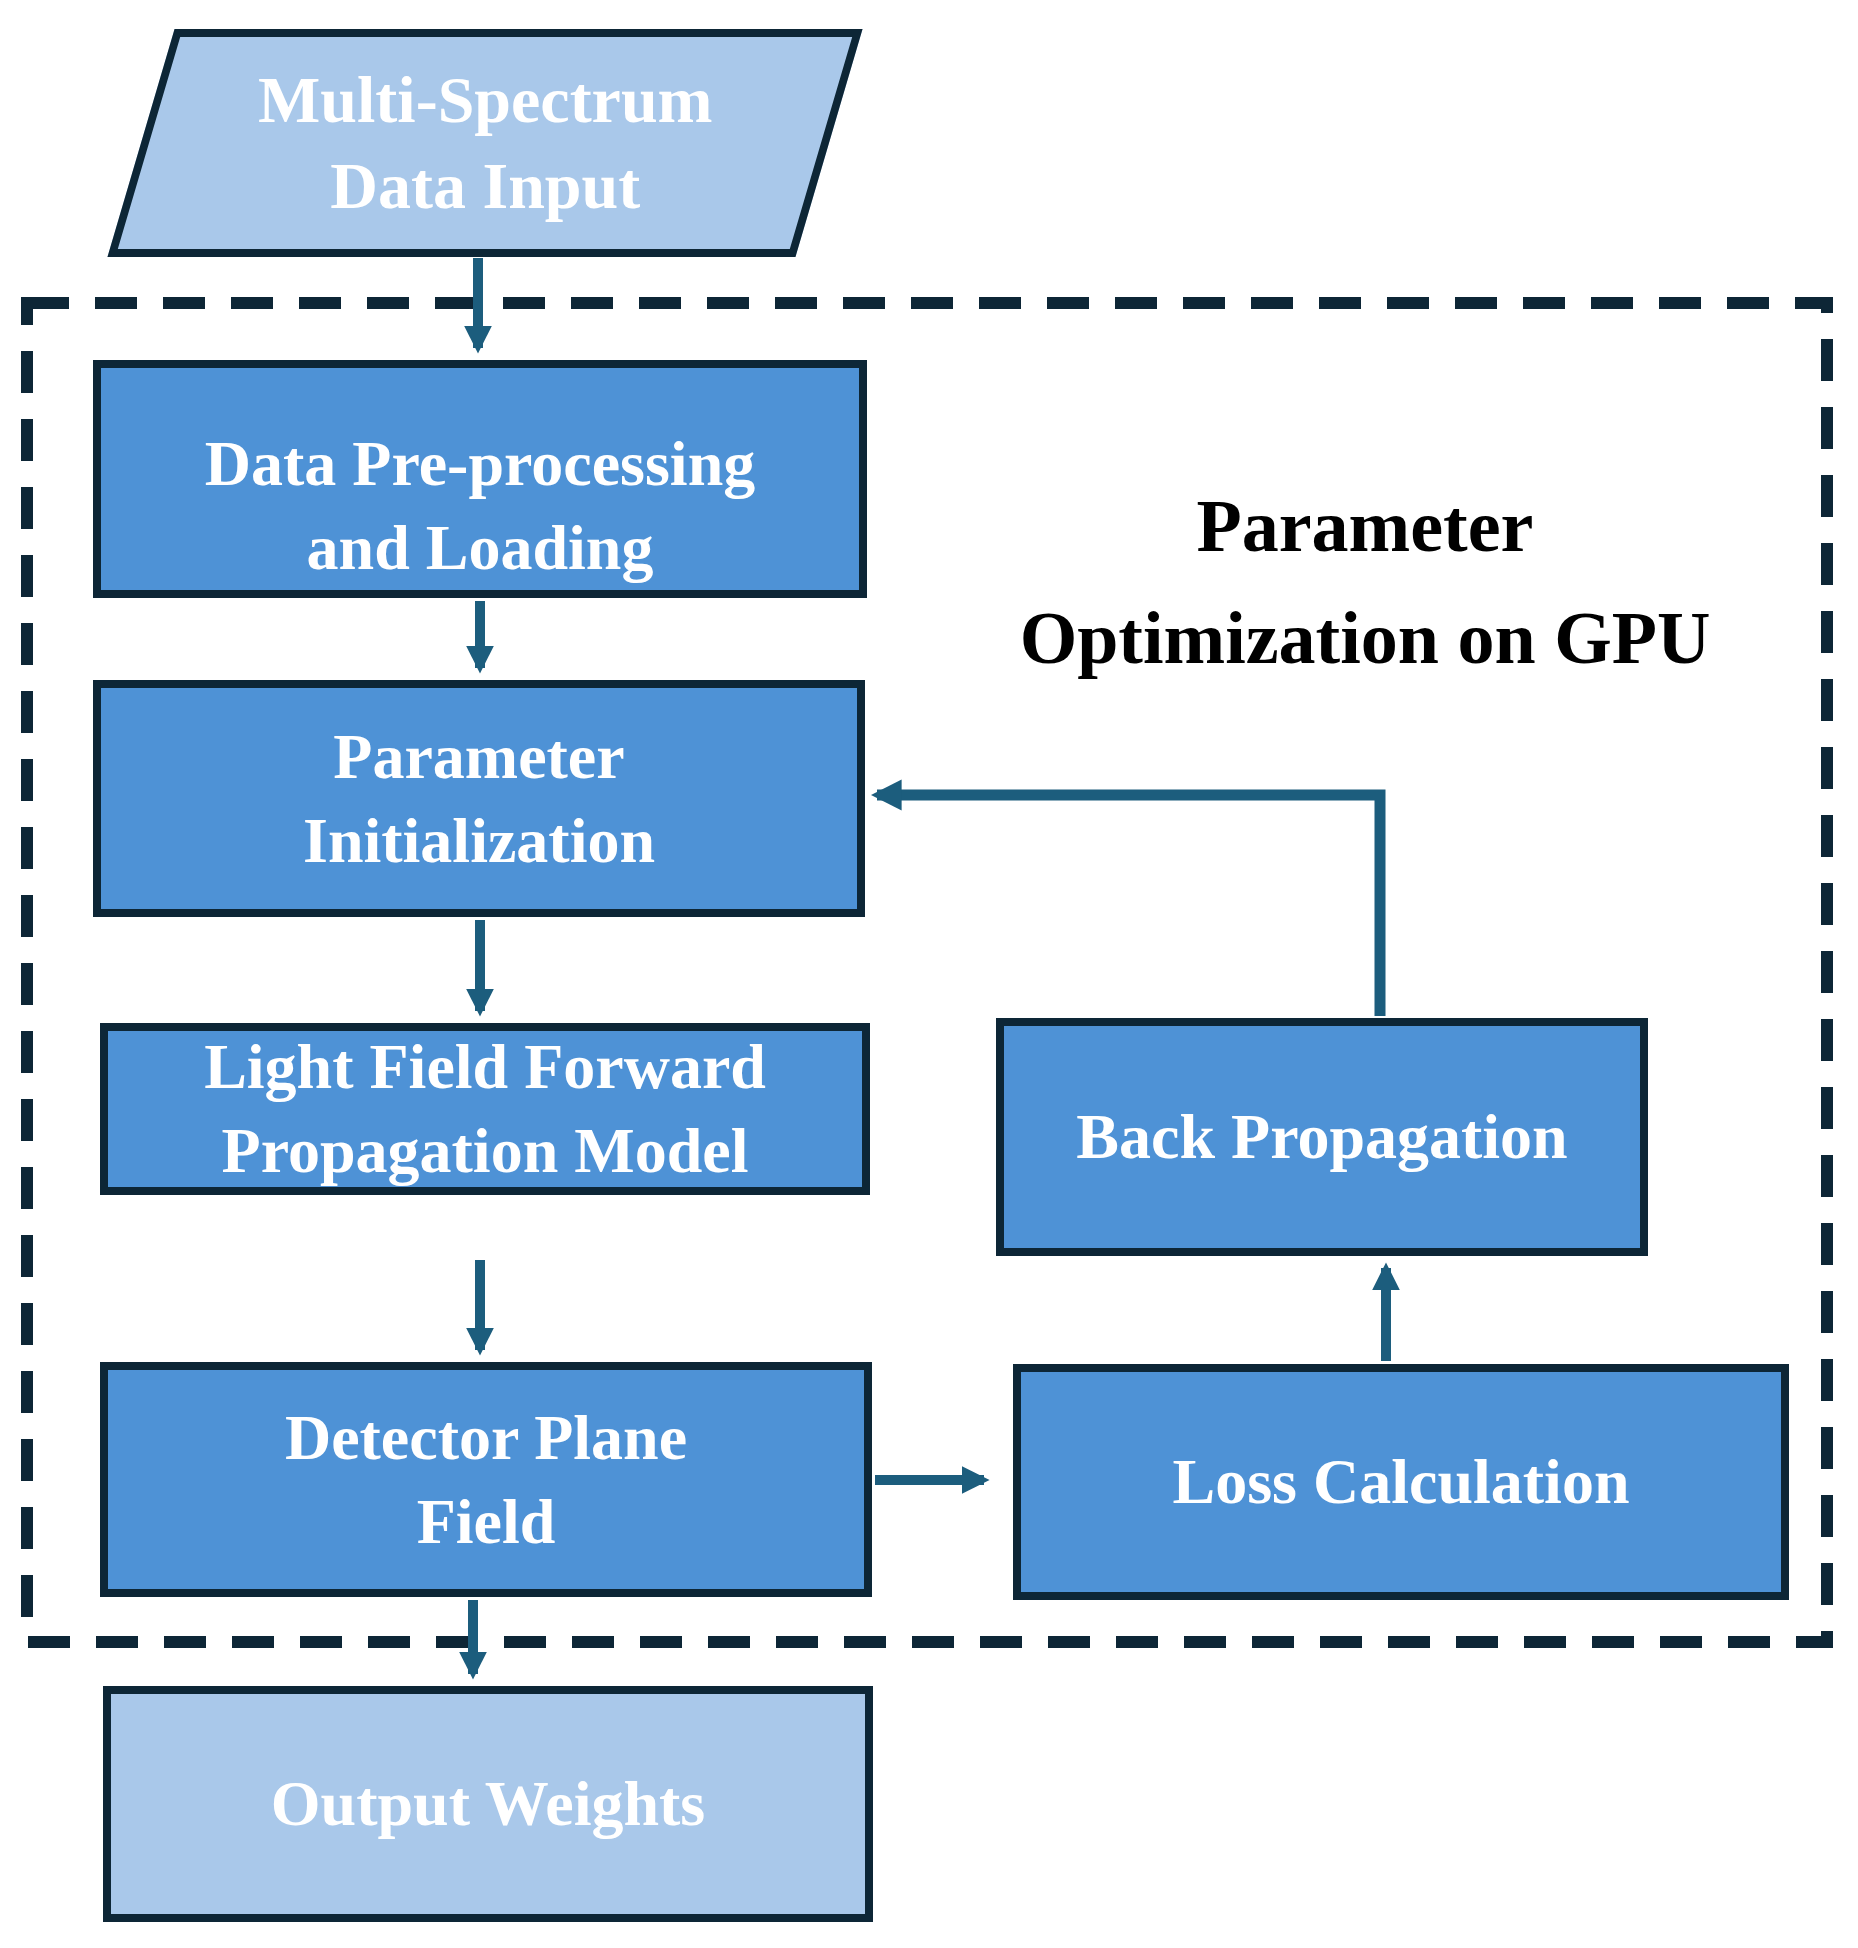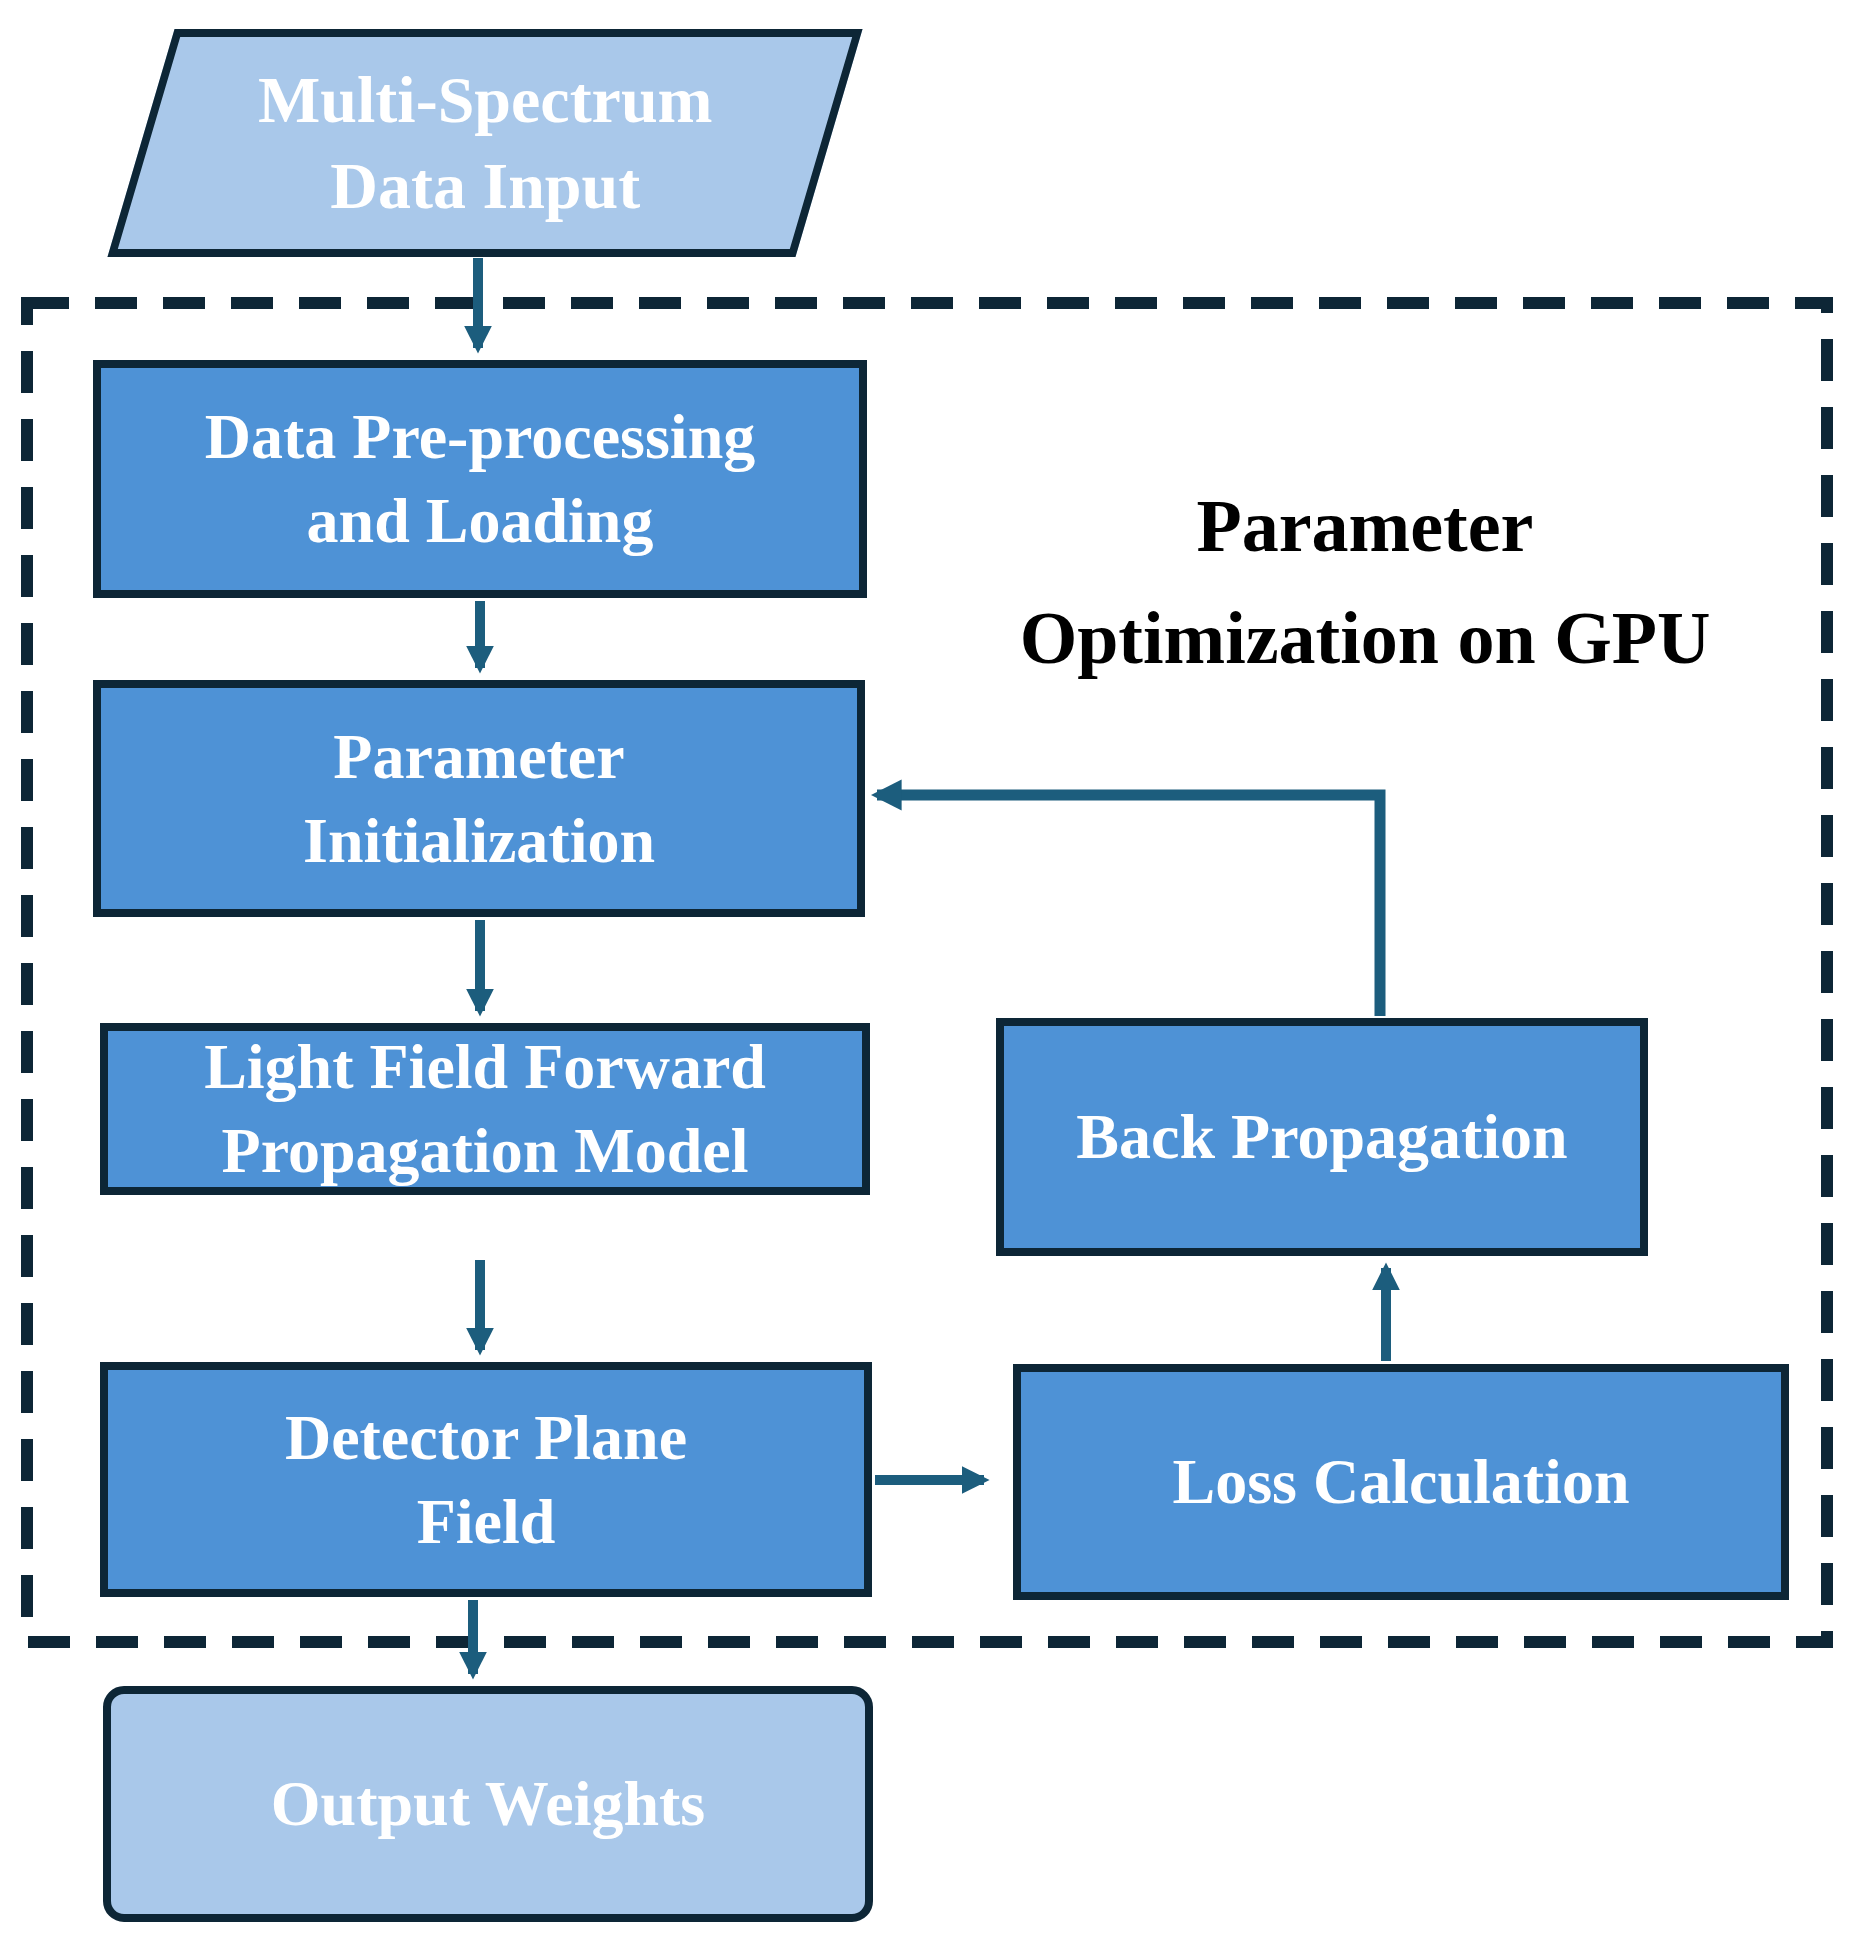--- a/index.html
+++ b/index.html
@@ -86,21 +86,21 @@
     <line x1="875" y1="1480" x2="984" y2="1480" marker-end="url(#arrowhead)"></line>
     <line x1="1386" y1="1361" x2="1386" y2="1268" marker-end="url(#arrowhead)"></line>
     <path class="wire feedback" d="M1380,1016 L1380,795 L877,795" marker-end="url(#arrowhead)"></path>
   </svg>
 
   <div class="node io parallelogram" style="left:141px;top:29px;width:688px;height:228px;">
     <span class="label">Multi-Spectrum
 Data Input</span>
   </div>
 
-  <div class="node" style="left:93px;top:360px;width:774px;height:238px;">
+  <div class="node" style="left:93px;top:360px;width:774px;height:238px;align-items:flex-end;">
     <span class="label">Data Pre-processing
 and Loading</span>
   </div>
 
   <div class="node" style="left:93px;top:680px;width:772px;height:237px;">
     <span class="label">Parameter
 Initialization</span>
   </div>
 
   <div class="node" style="left:100px;top:1023px;width:770px;height:172px;">
@@ -114,20 +114,20 @@
   </div>
 
   <div class="node" style="left:996px;top:1018px;width:652px;height:238px;">
     <span class="label">Back Propagation</span>
   </div>
 
   <div class="node" style="left:996px;top:1364px;width:776px;height:236px;margin-left:17px;">
     <span class="label">Loss Calculation</span>
   </div>
 
-  <div class="node io" style="left:103px;top:1686px;width:770px;height:236px;border-radius:21px;">
+  <div class="node io" style="left:103px;top:1686px;width:770px;height:236px;">
     <span class="label">Output Weights</span>
   </div>
 
   <div class="region-label">Parameter
 Optimization on GPU</div>
 
 </div>
 
 </body></html>

